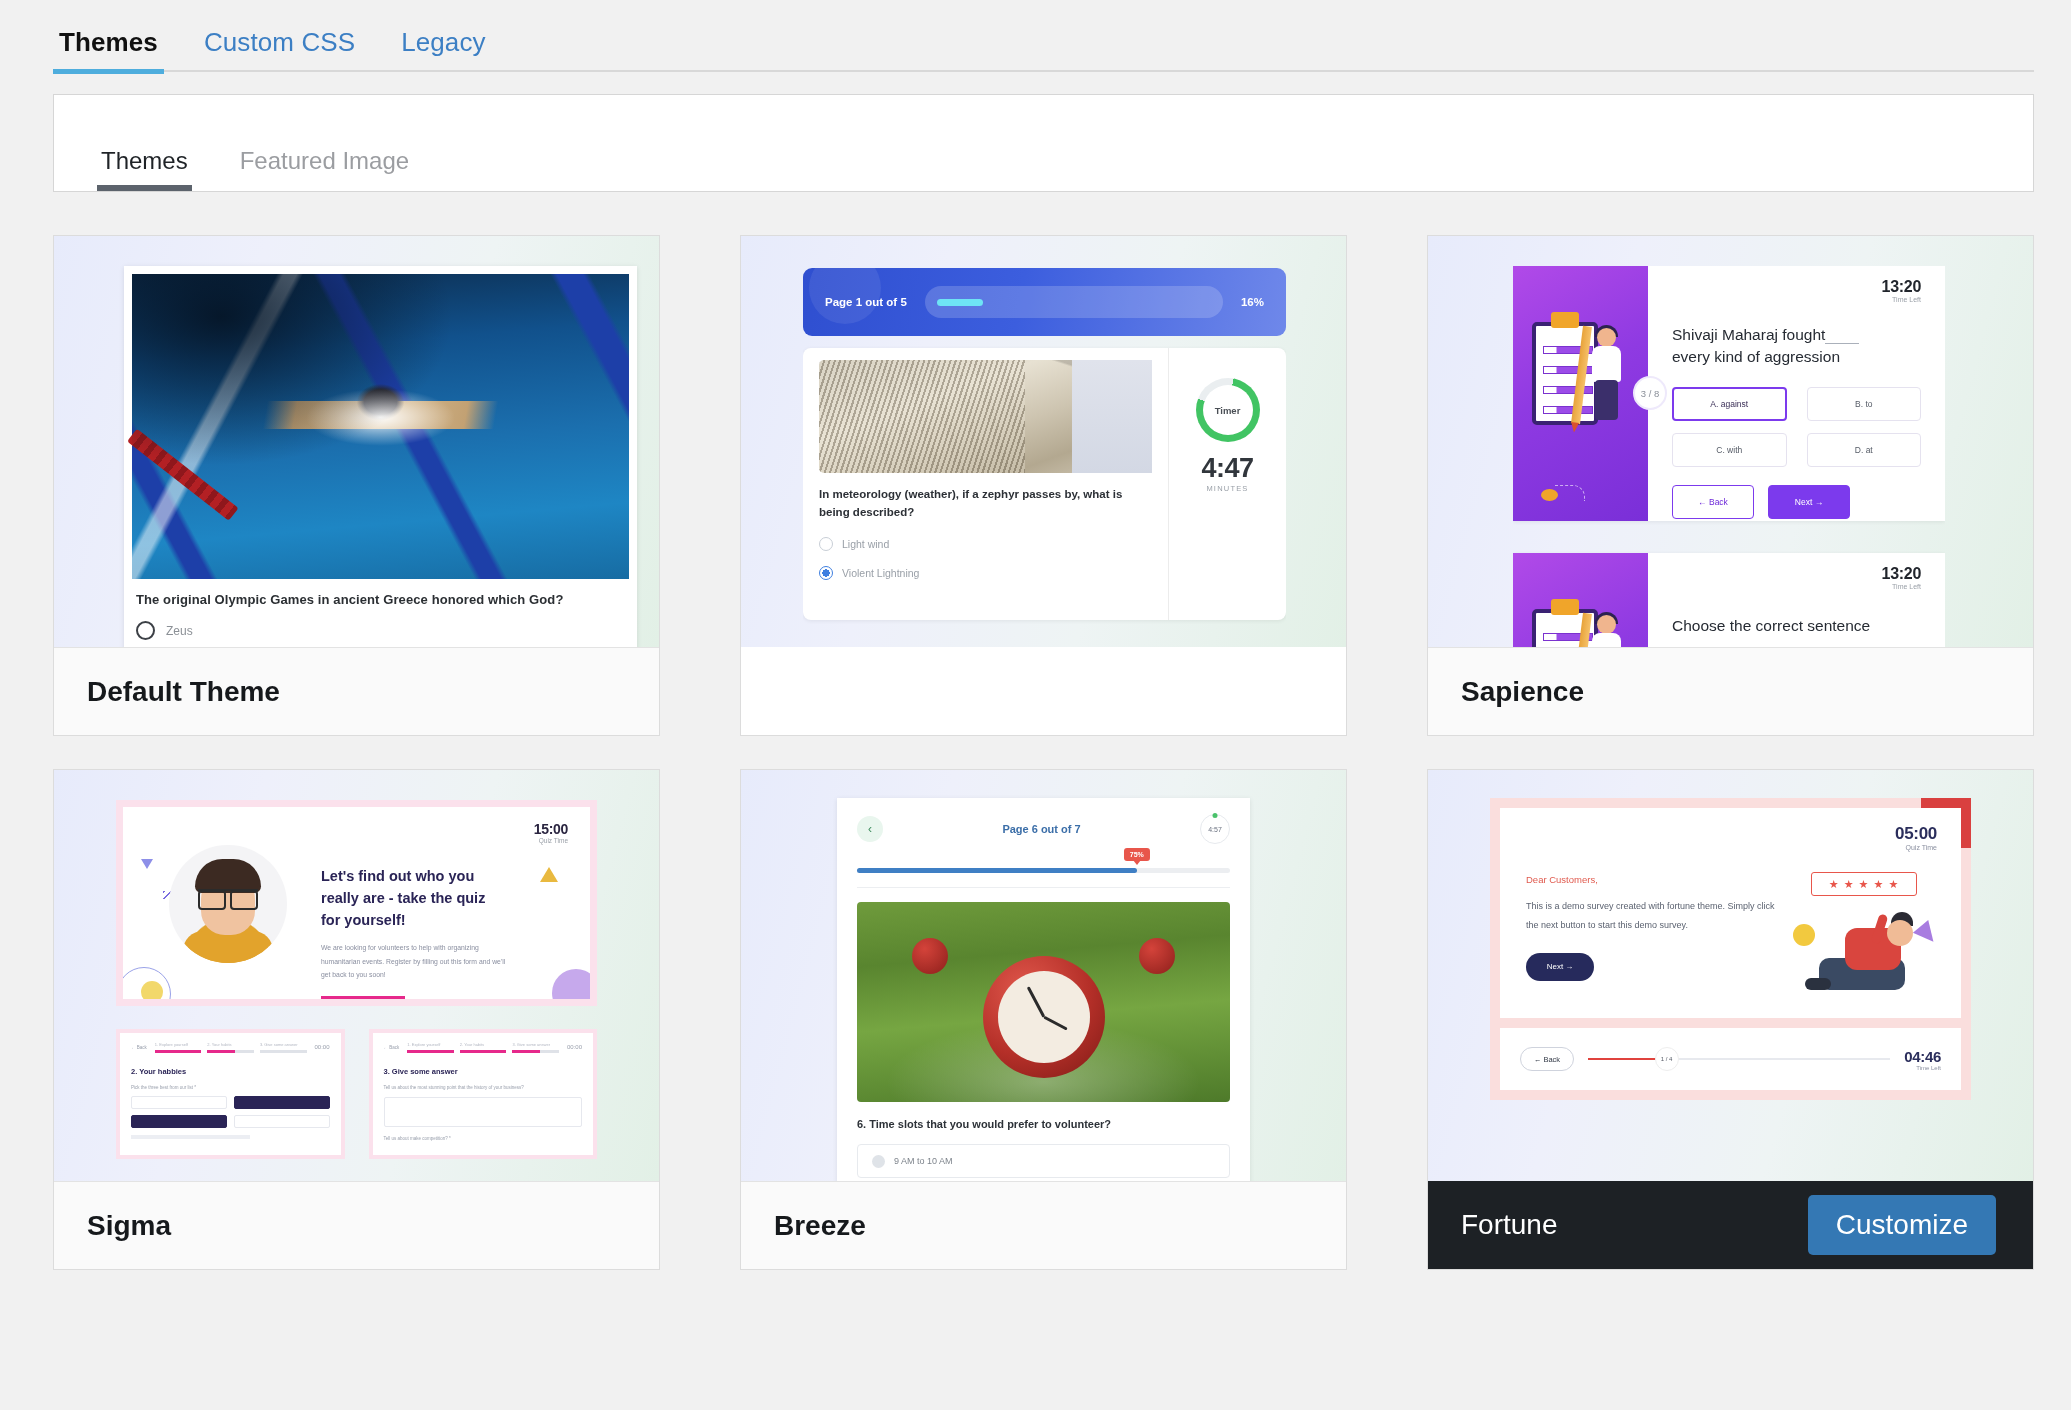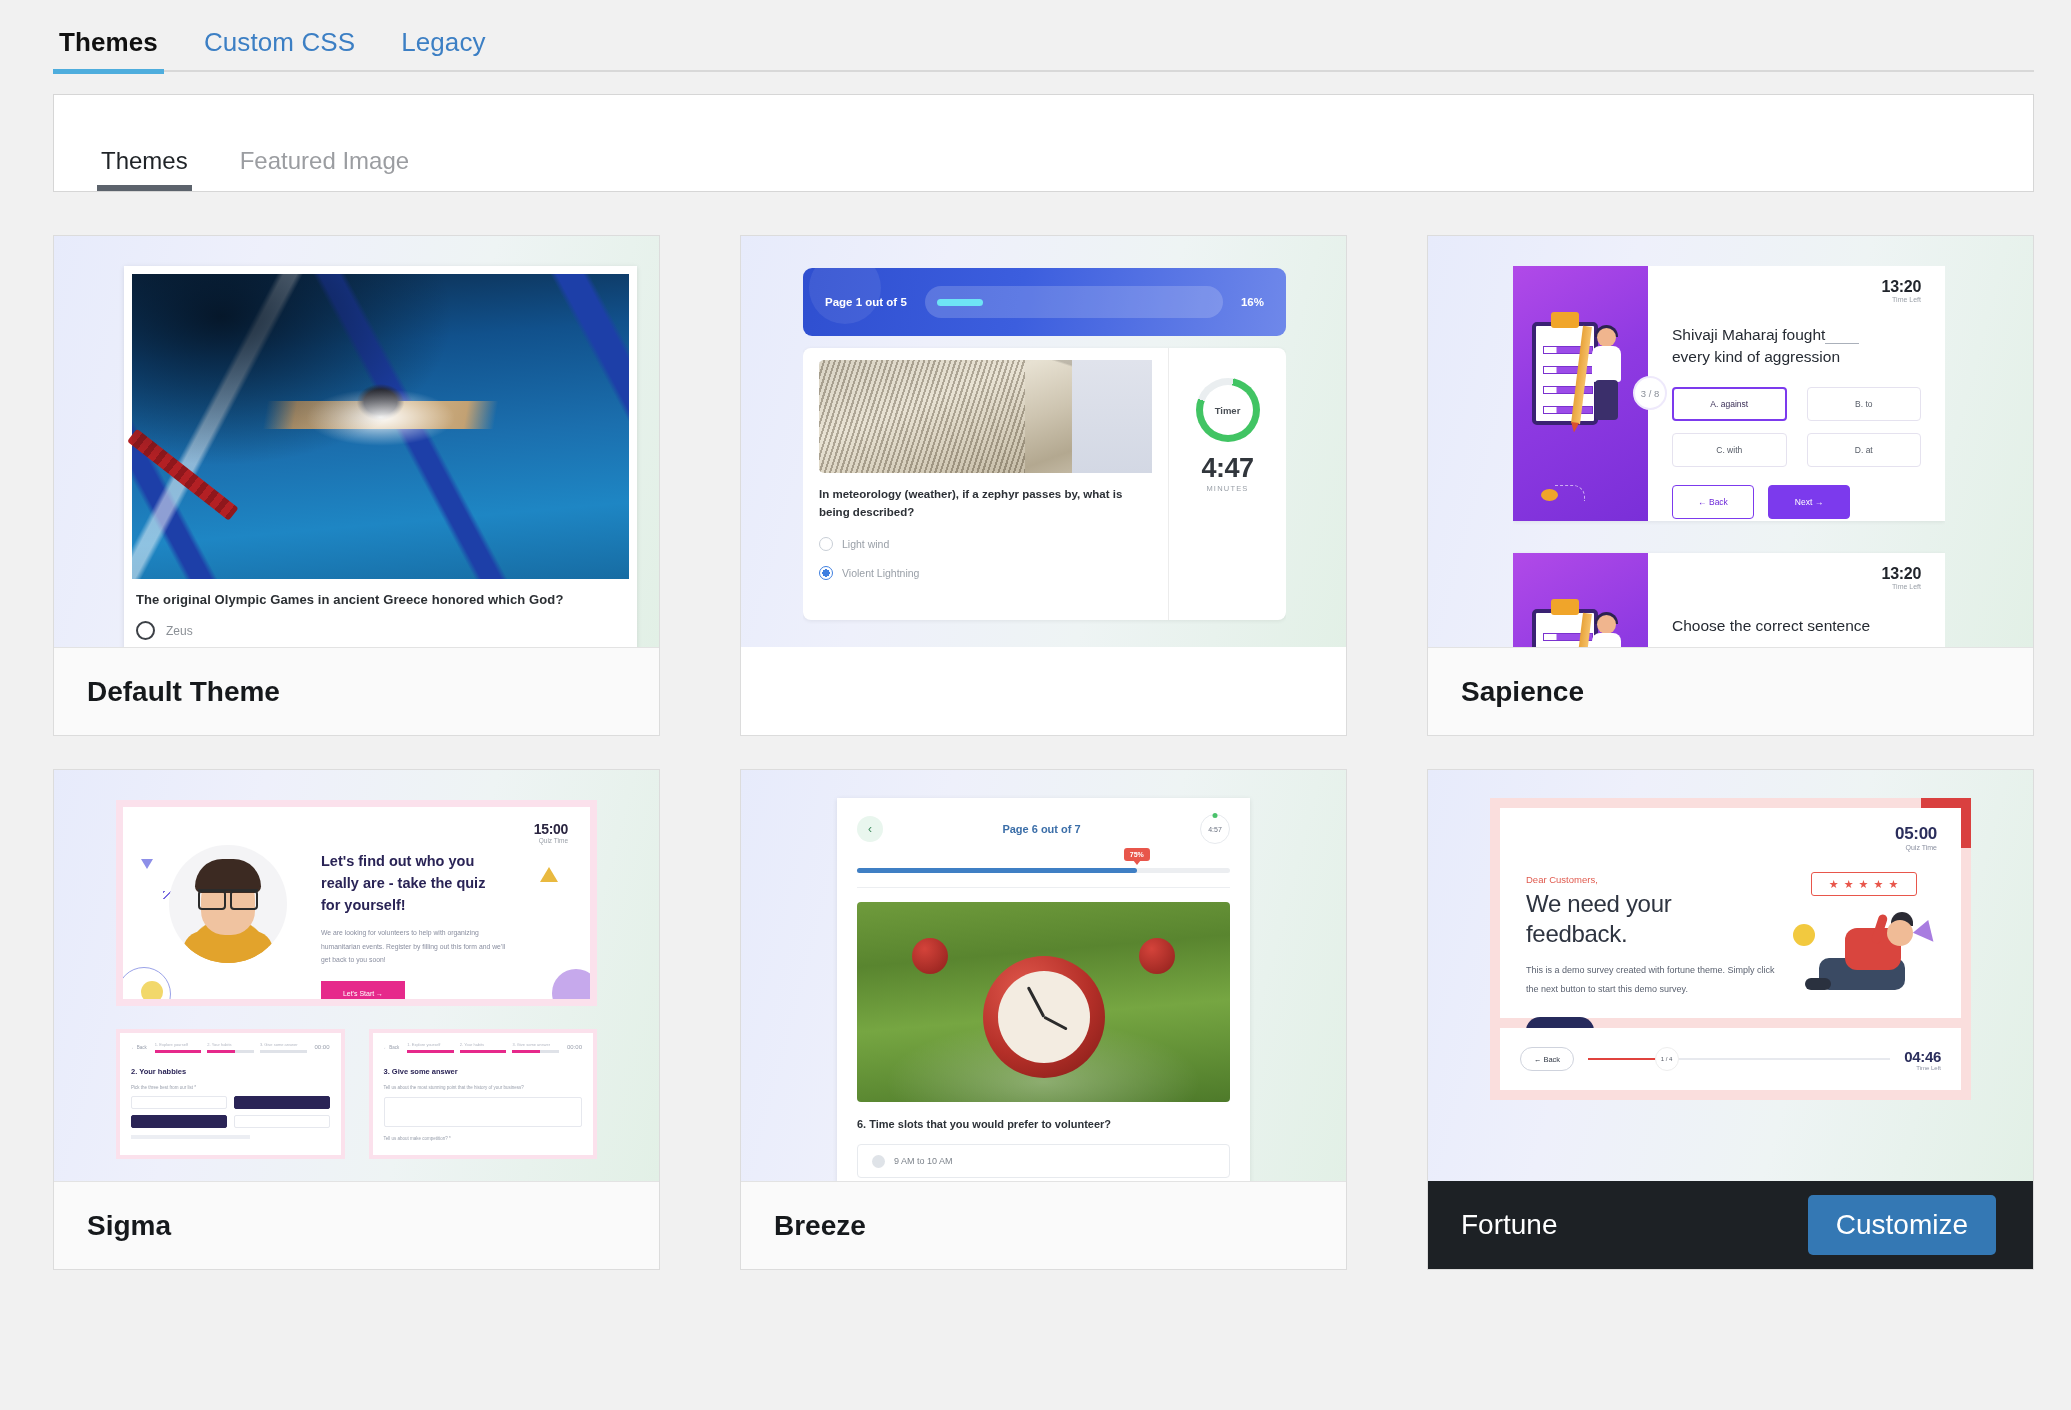--- a/index.html
+++ b/index.html
@@ -288,21 +288,21 @@
   }
   .sig-face .hair{ position:absolute; left:26px; top:14px; width:66px; height:34px; border-radius:34px 34px 8px 8px; background:#3c2a22; }
   .sig-face .skin{ position:absolute; left:32px; top:28px; width:54px; height:62px; border-radius:26px 26px 24px 24px; background:#f0c3a0;}
   .sig-face .glass{ position:absolute; left:29px; top:44px; width:60px; height:15px; border-top:2px solid #2b2b2b;}
   .sig-face .glass:before,.sig-face .glass:after{
     content:""; position:absolute; top:-1px; width:24px; height:16px;
     border:2px solid #2b2b2b; border-radius:4px;
   }
   .sig-face .glass:before{ left:0; } .sig-face .glass:after{ right:0; }
   .sig-face .sweater{ position:absolute; left:14px; top:86px; width:90px; height:46px; border-radius:20px 20px 0 0; background:#e2a32c;}
-  .sig-txt { position:absolute; left:198px; top:44px; width:185px; }
+  .sig-txt { position:absolute; left:198px; top:59px; width:185px; }
   .sig-h { font-size:14.5px; font-weight:bold; color:#2a2456; line-height:1.5; }
   .sig-p { font-size:6.8px; color:#8a8fa0; line-height:2; margin-top:10px; }
   .sig-cta {
     margin-top:14px; background:#e6298b; color:#fff; font-size:7px;
     width:84px; height:25px; display:flex; align-items:center; justify-content:center;
   }
   .sig-tri{ position:absolute; left:18px; top:52px; width:0;height:0;
     border-left:6px solid transparent;border-right:6px solid transparent;border-top:10px solid #8d8fe8;}
   .sig-tri2{ position:absolute; right:32px; top:60px; width:0;height:0;
     border-left:9px solid transparent;border-right:9px solid transparent;border-bottom:15px solid #e9b93f;}
@@ -713,24 +713,20 @@
   <div class="theme-card hovered">
     <div class="thumb">
       <div class="shot for-shot">
         <div class="for-wrap">
           <div class="for-card">
             <div class="for-timer">
               <b>05:00</b>
               <s>Quiz Time</s>
             </div>
             <div class="for-dear">Dear Customers,</div>
-            <div class="for-h">
-              <span>We need your</span><br>
-              <span>feedback.</span>
-            </div>
             <div class="for-p">This is a demo survey created with fortune theme. Simply click the next button to start this demo survey.</div>
             <div class="for-next">Next →</div>
             <div class="for-art">
               <div class="for-stars">★ ★ ★ ★ ★</div>
               <div class="for-bulb"></div>
               <div class="for-cone"></div>
               <div class="for-guy">
                 <span class="leg"></span>
                   <span class="shoe"></span>
                   <span class="shirt"></span>

